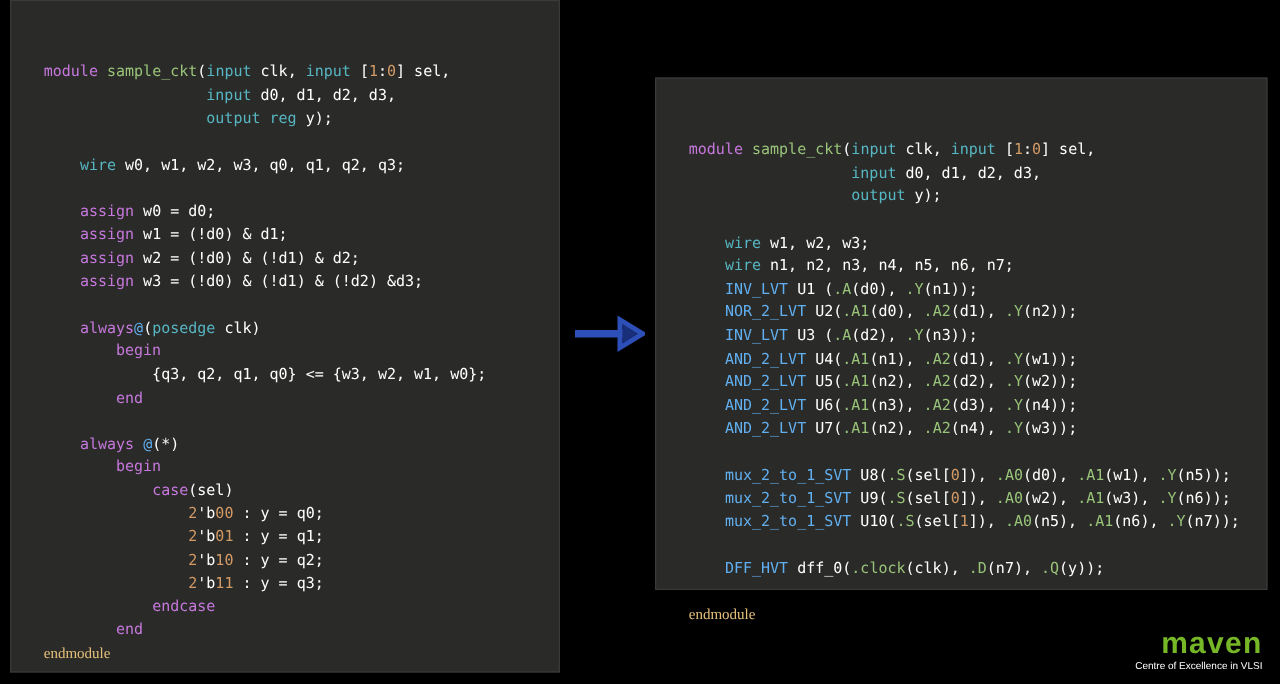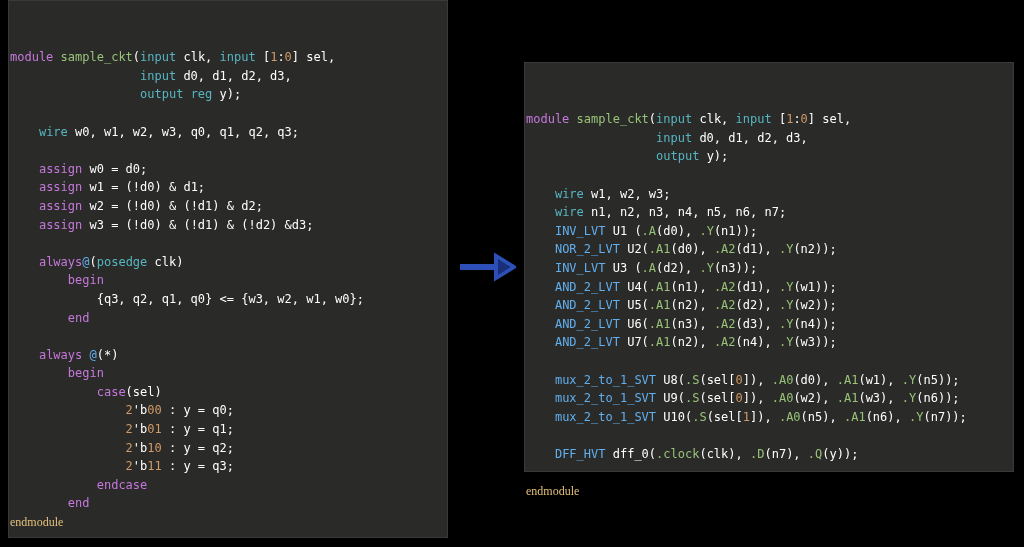--- a/index.html
+++ b/index.html
@@ -1,19 +1,19 @@
 <!DOCTYPE html>
 <html><head>
 <meta charset="utf-8">
 <style>
   :root { --bg: #000; --panel: #2a2a28; --text: #d9d9d9; --keyword: #c678dd; --type: #61afef; --func: #98c379; --string: #e5c07b; --number: #d19a66; --cyan: #56b6c2; --yellow: #e5c07b; --white: #ffffff; --comment: #888; --green-logo: #76b728; }
   * { box-sizing: border-box; }
   body { margin: 0; padding: 0; background: var(--bg); width: 1024px; height: 547px; overflow: hidden; font-family: "Menlo", "Consolas", monospace; position: relative; }
   .stage { position: absolute; inset: 0; display: flex; align-items: flex-start; justify-content: flex-start; }
-  .codebox { background: var(--panel); color: var(--text); font-size: 12px; line-height: 1.55; white-space: pre; border: 1px solid #3a3a38; position: absolute; padding: 10px 1px; }
+  .codebox { background: var(--panel); color: var(--text); font-size: 12px; line-height: 1.55; white-space: pre; border: 1px solid #3a3a38; position: absolute; padding: 10px 26px; }
   .leftbox  { left: 8px;  top: 0px; width: 440px; height: 538px; }
   .rightbox { left: 524px; top: 62px; width: 490px; height: 410px; }
   .arrow { position: absolute; left: 456px; top: 252px; width: 60px; height: 30px; }
   .kw   { color: var(--keyword); }
   .ty   { color: var(--type); }
   .fn   { color: var(--func); }
   .num  { color: var(--number); }
   .cy   { color: var(--cyan); }
   .yl   { color: var(--yellow); font-family: Liberation Serif, serif; }
   .wh   { color: var(--white); }
@@ -36,14 +36,20 @@
       <line x1="4" y1="15" x2="44" y2="15" stroke="#2c4fb8" stroke-width="6"></line>
       <polygon points="40,4 58,15 40,26" fill="none" stroke="#2c4fb8" stroke-width="4"></polygon>
       <polygon points="42,7 54,15 42,23" fill="#1a2f7a"></polygon>
     </svg>
   </div>
 
   <div class="codebox rightbox">
     <div id="right-code"><div><span class="kw">module</span><span class="wh"> </span><span class="fn">sample_ckt</span><span class="wh">(</span><span class="cy">input</span><span class="wh"> clk, </span><span class="cy">input</span><span class="wh"> [</span><span class="num">1</span><span class="wh">:</span><span class="num">0</span><span class="wh">] sel,</span></div><div><span class="wh">                  </span><span class="cy">input</span><span class="wh"> d0, d1, d2, d3,</span></div><div><span class="wh">                  </span><span class="cy">output</span><span class="wh"> y);</span></div><div>&nbsp;</div><div><span class="wh">    </span><span class="cy">wire</span><span class="wh"> w1, w2, w3;</span></div><div><span class="wh">    </span><span class="cy">wire</span><span class="wh"> n1, n2, n3, n4, n5, n6, n7;</span></div><div><span class="wh">    </span><span class="ty">INV_LVT</span><span class="wh"> U1 (</span><span class="fn">.A</span><span class="wh">(d0), </span><span class="fn">.Y</span><span class="wh">(n1));</span></div><div><span class="wh">    </span><span class="ty">NOR_2_LVT</span><span class="wh"> U2(</span><span class="fn">.A1</span><span class="wh">(d0), </span><span class="fn">.A2</span><span class="wh">(d1), </span><span class="fn">.Y</span><span class="wh">(n2));</span></div><div><span class="wh">    </span><span class="ty">INV_LVT</span><span class="wh"> U3 (</span><span class="fn">.A</span><span class="wh">(d2), </span><span class="fn">.Y</span><span class="wh">(n3));</span></div><div><span class="wh">    </span><span class="ty">AND_2_LVT</span><span class="wh"> U4(</span><span class="fn">.A1</span><span class="wh">(n1), </span><span class="fn">.A2</span><span class="wh">(d1), </span><span class="fn">.Y</span><span class="wh">(w1));</span></div><div><span class="wh">    </span><span class="ty">AND_2_LVT</span><span class="wh"> U5(</span><span class="fn">.A1</span><span class="wh">(n2), </span><span class="fn">.A2</span><span class="wh">(d2), </span><span class="fn">.Y</span><span class="wh">(w2));</span></div><div><span class="wh">    </span><span class="ty">AND_2_LVT</span><span class="wh"> U6(</span><span class="fn">.A1</span><span class="wh">(n3), </span><span class="fn">.A2</span><span class="wh">(d3), </span><span class="fn">.Y</span><span class="wh">(n4));</span></div><div><span class="wh">    </span><span class="ty">AND_2_LVT</span><span class="wh"> U7(</span><span class="fn">.A1</span><span class="wh">(n2), </span><span class="fn">.A2</span><span class="wh">(n4), </span><span class="fn">.Y</span><span class="wh">(w3));</span></div><div>&nbsp;</div><div><span class="wh">    </span><span class="ty">mux_2_to_1_SVT</span><span class="wh"> U8(</span><span class="fn">.S</span><span class="wh">(sel[</span><span class="num">0</span><span class="wh">]), </span><span class="fn">.A0</span><span class="wh">(d0), </span><span class="fn">.A1</span><span class="wh">(w1), </span><span class="fn">.Y</span><span class="wh">(n5));</span></div><div><span class="wh">    </span><span class="ty">mux_2_to_1_SVT</span><span class="wh"> U9(</span><span class="fn">.S</span><span class="wh">(sel[</span><span class="num">0</span><span class="wh">]), </span><span class="fn">.A0</span><span class="wh">(w2), </span><span class="fn">.A1</span><span class="wh">(w3), </span><span class="fn">.Y</span><span class="wh">(n6));</span></div><div><span class="wh">    </span><span class="ty">mux_2_to_1_SVT</span><span class="wh"> U10(</span><span class="fn">.S</span><span class="wh">(sel[</span><span class="num">1</span><span class="wh">]), </span><span class="fn">.A0</span><span class="wh">(n5), </span><span class="fn">.A1</span><span class="wh">(n6), </span><span class="fn">.Y</span><span class="wh">(n7));</span></div><div>&nbsp;</div><div><span class="wh">    </span><span class="ty">DFF_HVT</span><span class="wh"> dff_0(</span><span class="fn">.clock</span><span class="wh">(clk), </span><span class="fn">.D</span><span class="wh">(n7), </span><span class="fn">.Q</span><span class="wh">(y));</span></div><div>&nbsp;</div><div><span class="yl">endmodule</span></div></div>
   </div>
 
+  <div class="logo">
+    <div class="logo-main">
+      <span>maven</span>
+    </div>
+    <div class="logo-sub">Centre of Excellence in VLSI</div>
+  </div>
 
 </div>
 
 </body></html>

